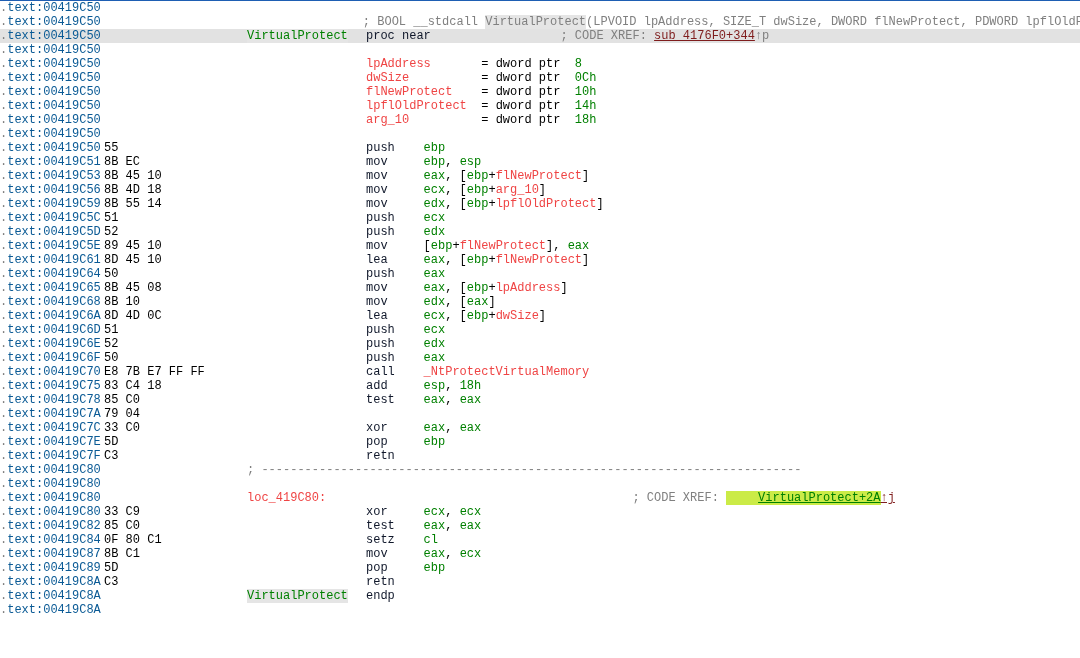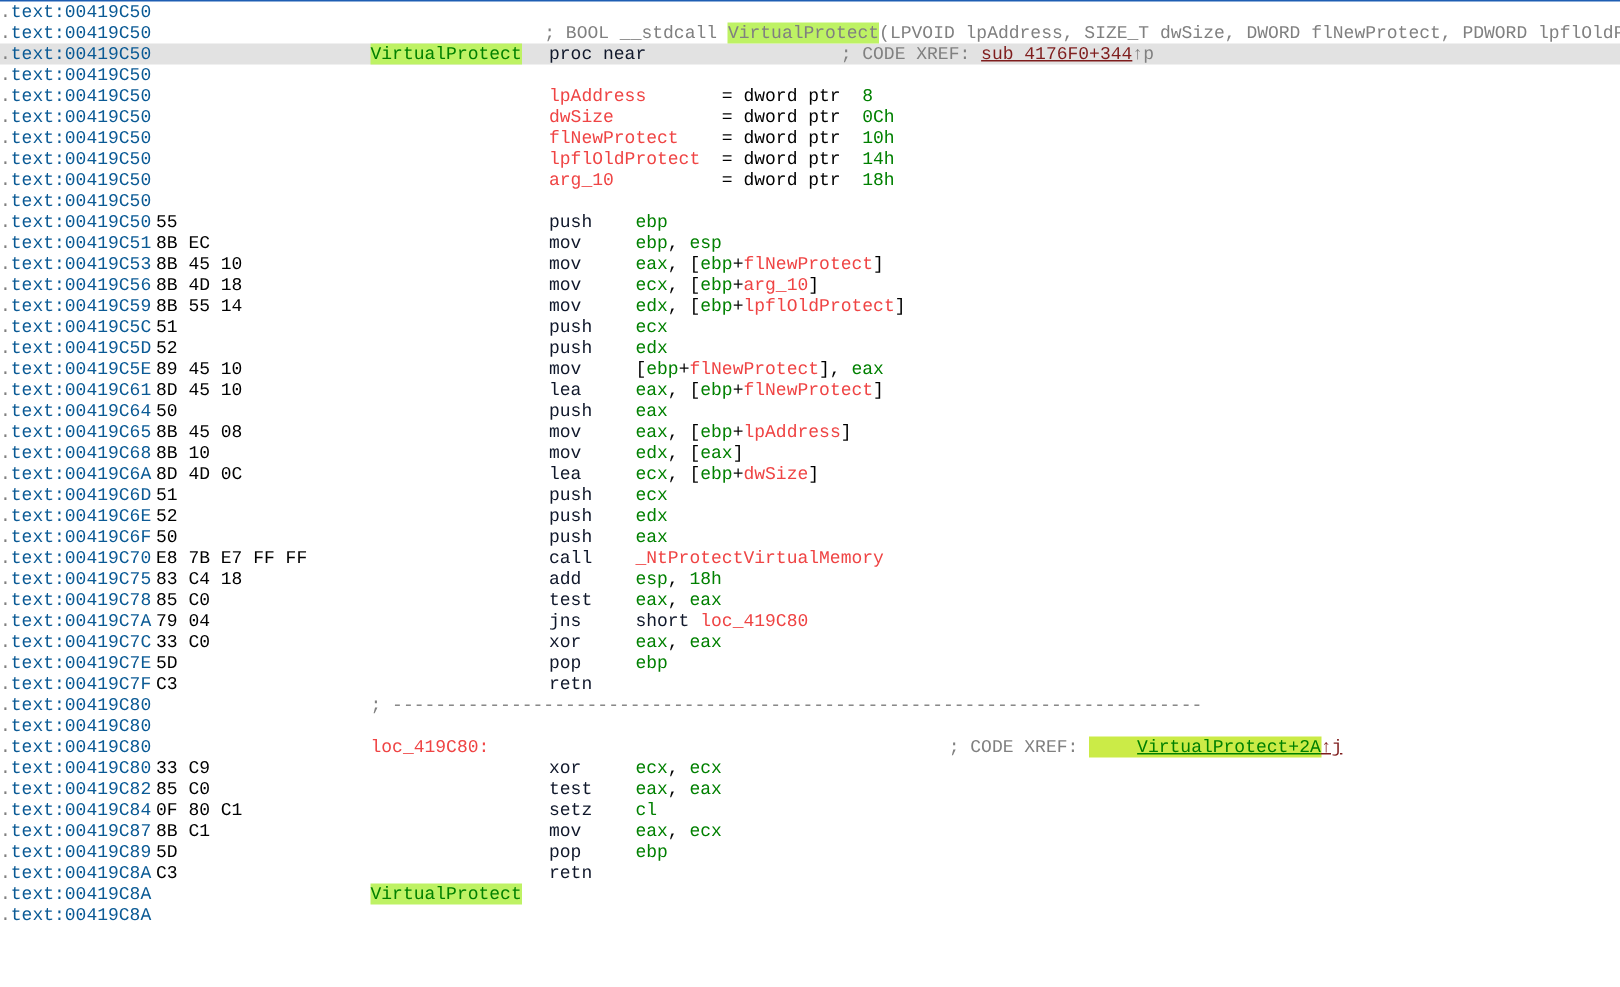--- a/index.html
+++ b/index.html
@@ -38,21 +38,21 @@
     display: inline-block;
     flex: 1;
   }
   .mnem { color: #0f172a; }
   .reg  { color: #008000; }
   .num  { color: #008000; }
   .id   { color: #ef4444; }
   .xref-sub { color: #7f1d1d; text-decoration: underline; }
   .comment { color: #808080; }
   .type { color: #000000; }
-  .hl { background: #bef264; }
+  .hl { background: #e5e5e5; }
   .hl-xref { background: #cbeb47; padding-left: 32px; }
   .dot { color: #808080; }
 </style>
 </head>
 <body>
 
 <div class="top-border"></div>
 <div id="listing">
     <div class="row"><span class="col-addr"><span class="dot">.</span>text:00419C50</span></div>
     <div class="row"><span class="col-addr"><span class="dot">.</span>text:00419C50</span><span class="col-bytes">                    </span><span class="col-label">                 </span><span class="col-rest"><span class="comment"><span>; BOOL __stdcall </span></span><span class="comment hl">VirtualProtect</span><span class="comment">(LPVOID lpAddress, SIZE_T dwSize, DWORD flNewProtect, PDWORD lpflOldProtect)</span></span></div>
@@ -76,28 +76,28 @@
     <div class="row"><span class="col-addr"><span class="dot">.</span>text:00419C64</span><span class="col-bytes">50                  </span><span class="col-label">                 </span><span class="col-rest"><span class="mnem">push    </span><span><span class="reg">eax</span></span></span></div>
     <div class="row"><span class="col-addr"><span class="dot">.</span>text:00419C65</span><span class="col-bytes">8B 45 08            </span><span class="col-label">                 </span><span class="col-rest"><span class="mnem">mov     </span><span><span class="reg">eax</span>, [<span class="reg">ebp</span>+<span class="id">lpAddress</span>]</span></span></div>
     <div class="row"><span class="col-addr"><span class="dot">.</span>text:00419C68</span><span class="col-bytes">8B 10               </span><span class="col-label">                 </span><span class="col-rest"><span class="mnem">mov     </span><span><span class="reg">edx</span>, [<span class="reg">eax</span>]</span></span></div>
     <div class="row"><span class="col-addr"><span class="dot">.</span>text:00419C6A</span><span class="col-bytes">8D 4D 0C            </span><span class="col-label">                 </span><span class="col-rest"><span class="mnem">lea     </span><span><span class="reg">ecx</span>, [<span class="reg">ebp</span>+<span class="id">dwSize</span>]</span></span></div>
     <div class="row"><span class="col-addr"><span class="dot">.</span>text:00419C6D</span><span class="col-bytes">51                  </span><span class="col-label">                 </span><span class="col-rest"><span class="mnem">push    </span><span><span class="reg">ecx</span></span></span></div>
     <div class="row"><span class="col-addr"><span class="dot">.</span>text:00419C6E</span><span class="col-bytes">52                  </span><span class="col-label">                 </span><span class="col-rest"><span class="mnem">push    </span><span><span class="reg">edx</span></span></span></div>
     <div class="row"><span class="col-addr"><span class="dot">.</span>text:00419C6F</span><span class="col-bytes">50                  </span><span class="col-label">                 </span><span class="col-rest"><span class="mnem">push    </span><span><span class="reg">eax</span></span></span></div>
     <div class="row"><span class="col-addr"><span class="dot">.</span>text:00419C70</span><span class="col-bytes">E8 7B E7 FF FF      </span><span class="col-label">                 </span><span class="col-rest"><span class="mnem">call    </span><span><span class="id">_NtProtectVirtualMemory</span></span></span></div>
     <div class="row"><span class="col-addr"><span class="dot">.</span>text:00419C75</span><span class="col-bytes">83 C4 18            </span><span class="col-label">                 </span><span class="col-rest"><span class="mnem">add     </span><span><span class="reg">esp</span>, <span class="num">18h</span></span></span></div>
     <div class="row"><span class="col-addr"><span class="dot">.</span>text:00419C78</span><span class="col-bytes">85 C0               </span><span class="col-label">                 </span><span class="col-rest"><span class="mnem">test    </span><span><span class="reg">eax</span>, <span class="reg">eax</span></span></span></div>
-    <div class="row"><span class="col-addr"><span class="dot">.</span>text:00419C7A</span><span class="col-bytes">79 04               </span><span class="col-label">                 </span><span class="col-rest"><span class="mnem">jns     </span><span><span class="mnem">short </span><span class="id">loc_419C80</span></span></span></div>
+    <div class="row"><span class="col-addr"><span class="dot">.</span>text:00419C7A</span><span class="col-bytes">79 04               </span><span class="col-label">                 </span></div>
     <div class="row"><span class="col-addr"><span class="dot">.</span>text:00419C7C</span><span class="col-bytes">33 C0               </span><span class="col-label">                 </span><span class="col-rest"><span class="mnem">xor     </span><span><span class="reg">eax</span>, <span class="reg">eax</span></span></span></div>
     <div class="row"><span class="col-addr"><span class="dot">.</span>text:00419C7E</span><span class="col-bytes">5D                  </span><span class="col-label">                 </span><span class="col-rest"><span class="mnem">pop     </span><span><span class="reg">ebp</span></span></span></div>
     <div class="row"><span class="col-addr"><span class="dot">.</span>text:00419C7F</span><span class="col-bytes">C3                  </span><span class="col-label">                 </span><span class="col-rest"><span class="mnem">retn    </span><span></span></span></div>
     <div class="row"><span class="col-addr"><span class="dot">.</span>text:00419C80</span><span class="col-bytes">                    </span><span class="col-rest"><span class="comment">; ---------------------------------------------------------------------------</span></span></div>
     <div class="row"><span class="col-addr"><span class="dot">.</span>text:00419C80</span></div>
     <div class="row"><span class="col-addr"><span class="dot">.</span>text:00419C80</span><span class="col-bytes">                    </span><span class="col-label"><span class="id">loc_419C80:</span></span><span class="col-rest">                                     <span class="comment"><span>; CODE XREF: </span><span class="hl-xref"><span style="color:#008000;text-decoration:underline">VirtualProtect+2A</span></span><span class="xref-sub">↑j</span></span></span></div>
     <div class="row"><span class="col-addr"><span class="dot">.</span>text:00419C80</span><span class="col-bytes">33 C9               </span><span class="col-label">                 </span><span class="col-rest"><span class="mnem">xor     </span><span><span class="reg">ecx</span>, <span class="reg">ecx</span></span></span></div>
     <div class="row"><span class="col-addr"><span class="dot">.</span>text:00419C82</span><span class="col-bytes">85 C0               </span><span class="col-label">                 </span><span class="col-rest"><span class="mnem">test    </span><span><span class="reg">eax</span>, <span class="reg">eax</span></span></span></div>
     <div class="row"><span class="col-addr"><span class="dot">.</span>text:00419C84</span><span class="col-bytes">0F 80 C1            </span><span class="col-label">                 </span><span class="col-rest"><span class="mnem">setz    </span><span><span class="reg">cl</span></span></span></div>
     <div class="row"><span class="col-addr"><span class="dot">.</span>text:00419C87</span><span class="col-bytes">8B C1               </span><span class="col-label">                 </span><span class="col-rest"><span class="mnem">mov     </span><span><span class="reg">eax</span>, <span class="reg">ecx</span></span></span></div>
     <div class="row"><span class="col-addr"><span class="dot">.</span>text:00419C89</span><span class="col-bytes">5D                  </span><span class="col-label">                 </span><span class="col-rest"><span class="mnem">pop     </span><span><span class="reg">ebp</span></span></span></div>
     <div class="row"><span class="col-addr"><span class="dot">.</span>text:00419C8A</span><span class="col-bytes">C3                  </span><span class="col-label">                 </span><span class="col-rest"><span class="mnem">retn    </span><span></span></span></div>
-    <div class="row"><span class="col-addr"><span class="dot">.</span>text:00419C8A</span><span class="col-bytes">                    </span><span class="col-label"><span class="hl"><span style="color:#008000">VirtualProtect</span></span>   </span></div>
+    <div class="row"><span class="col-addr"><span class="dot">.</span>text:00419C8A</span><span class="col-bytes">                    </span><span class="col-label"><span class="hl"><span style="color:#008000">VirtualProtect</span></span>   </span><span class="col-rest"><span class="mnem">endp</span></span></div>
     <div class="row"><span class="col-addr"><span class="dot">.</span>text:00419C8A</span></div>
   </div>
 
 </body></html>

